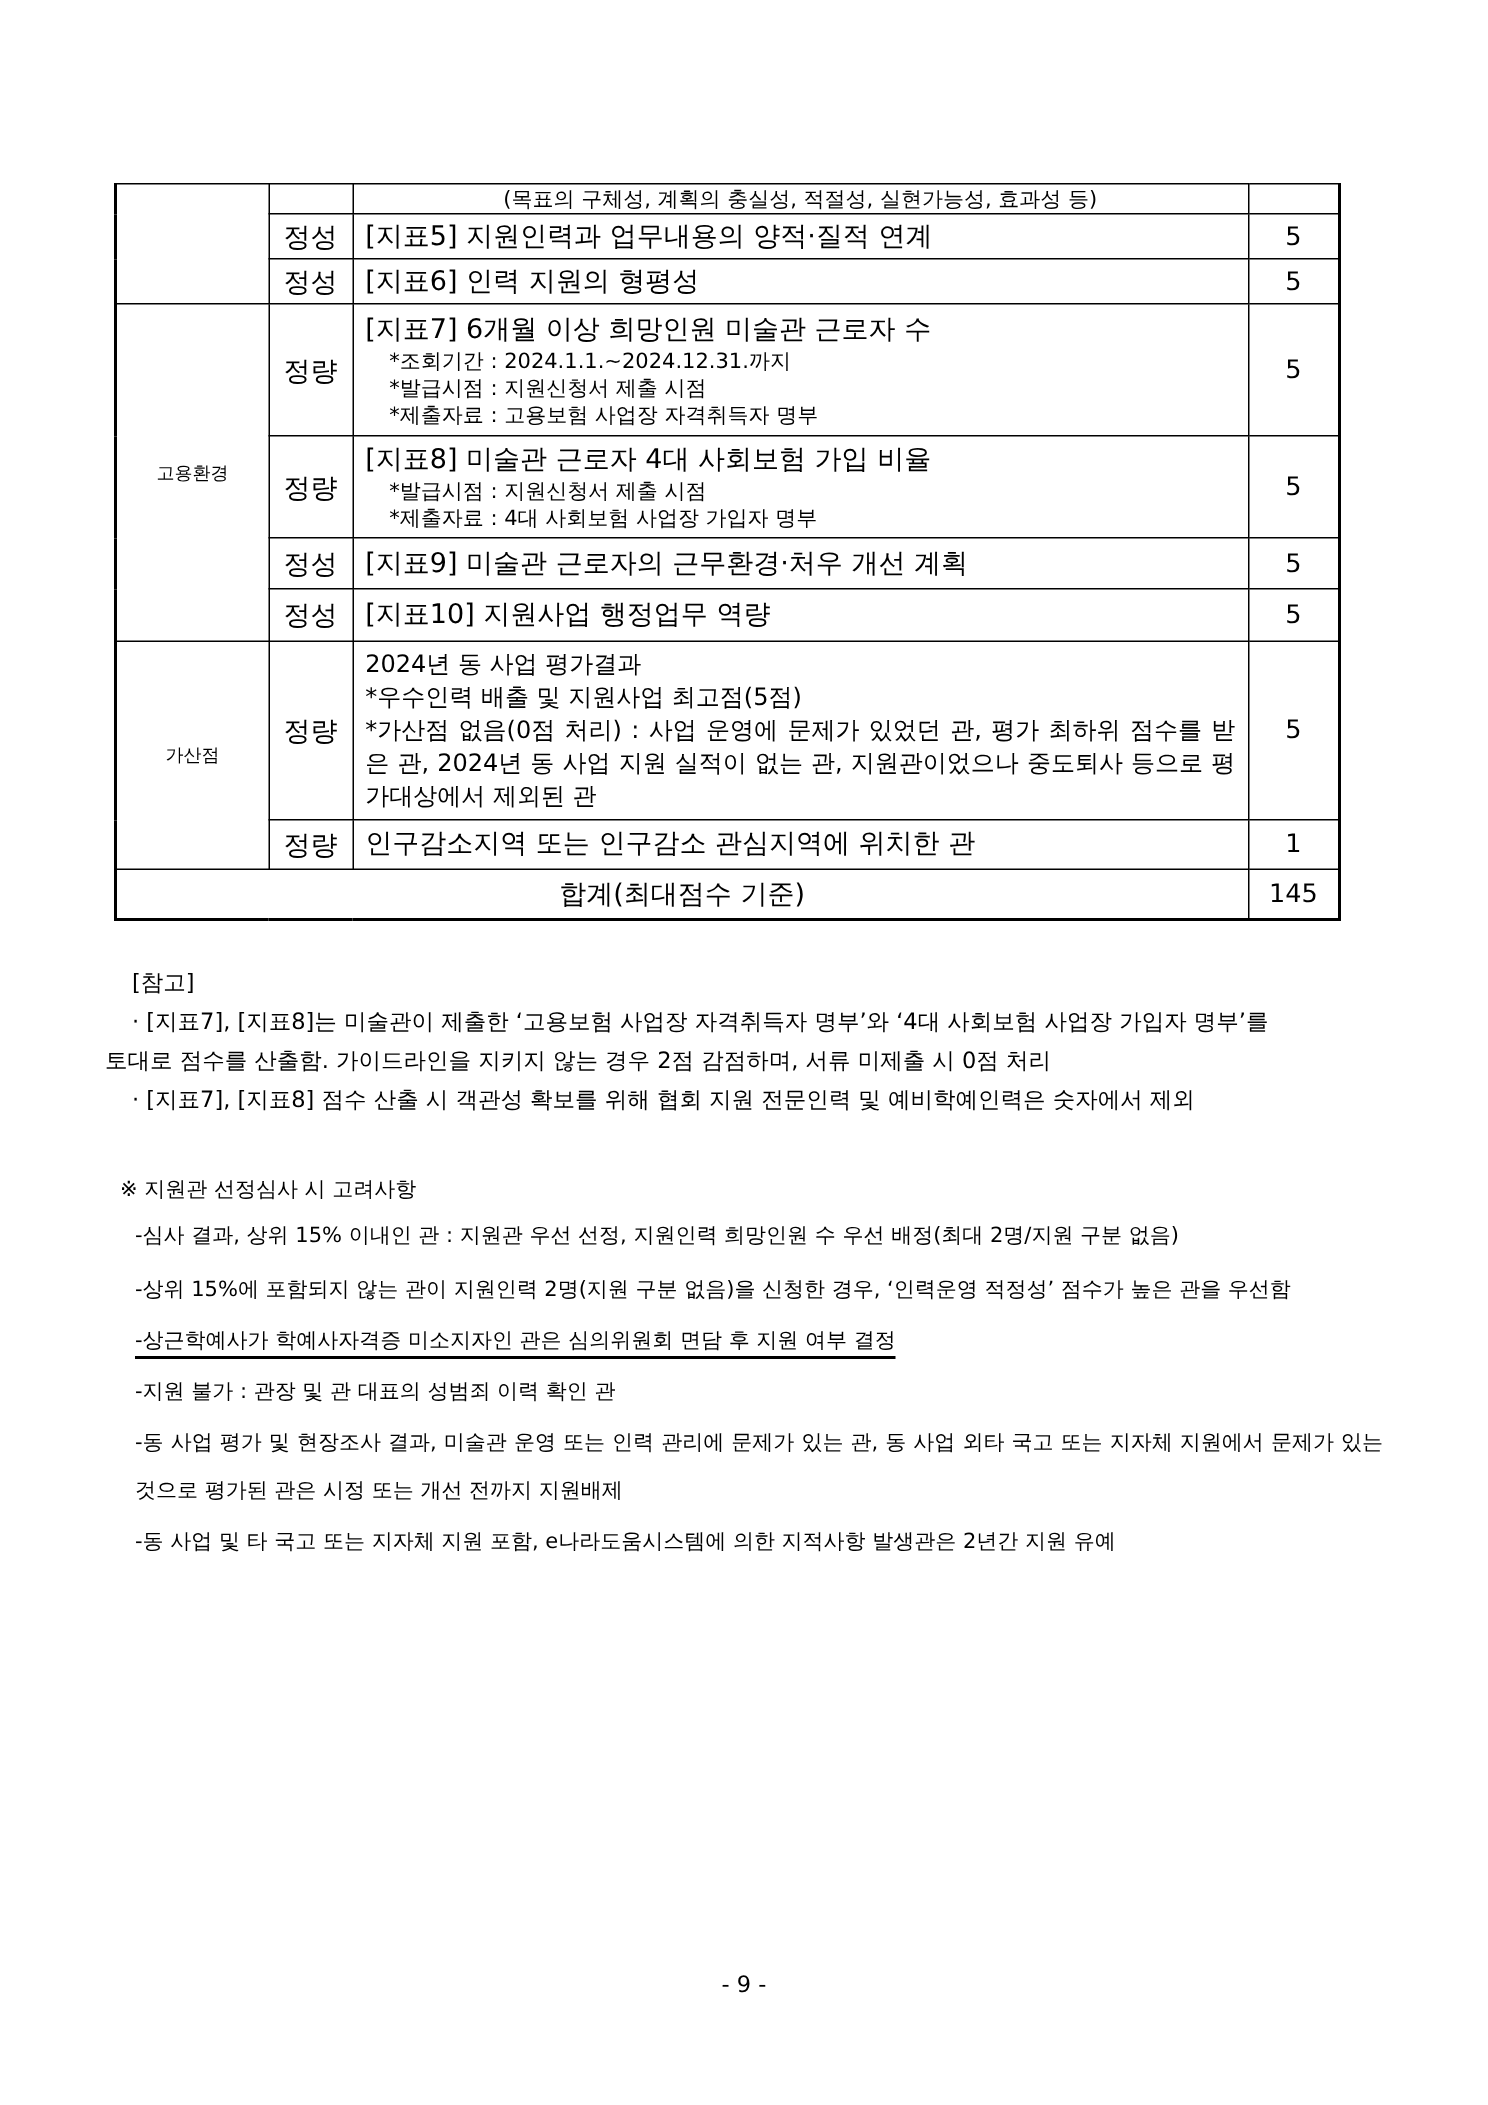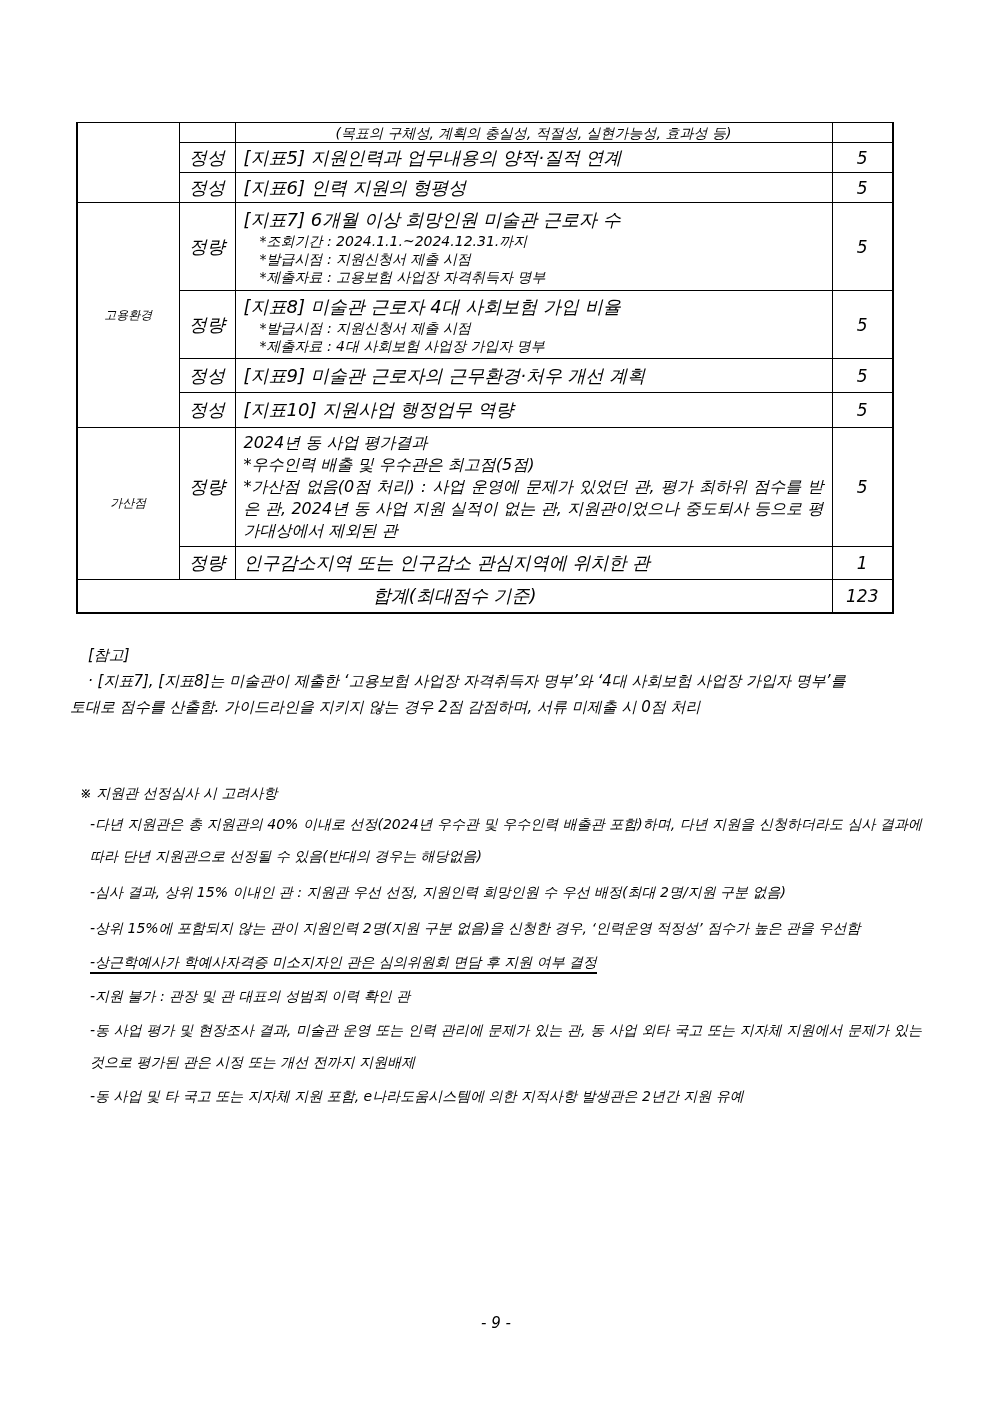--- a/index.html
+++ b/index.html
@@ -1,20 +1,20 @@
 <!DOCTYPE html>
 <html><head>
   <meta charset="utf-8">
   <style>
     html, body { margin: 0; padding: 0; background: #ffffff; }
     body {
       width: 992px; height: 1403px; position: relative; overflow: hidden;
       font-family: "DejaVu Sans", "Liberation Sans", sans-serif; color: #000;
     }
-    .page { position: absolute; left: 0; top: 0; width: 880px; height: 1403px; font-style: italic; }
+    .page { position: absolute; left: 0; top: 0; width: 880px; height: 1403px; }
 
     table.score {
       position: absolute; left: 76px; top: 122px; width: 816px;
       border-collapse: collapse; table-layout: fixed;
       border-left: 2px solid #000; border-right: 2px solid #000; border-bottom: 2px solid #000;
     }
     table.score td { border: 1px solid #000; padding: 0; vertical-align: middle; }
     col.c1 { width: 102px; } col.c2 { width: 56px; } col.c3 { width: 597px; } col.c4 { width: 61px; }
     .cat { text-align: center; font-size: 12px; }
     .type { text-align: center; font-size: 18px; }
@@ -108,49 +108,49 @@
             <div class="main">[지표10] 지원사업 행정업무 역량</div>
           </td>
       <td class="score-val">5</td>
     </tr>
 
     <tr style="height:119px;">
       <td rowspan="2" class="cat">가산점</td>
       <td class="type">정량</td>
       <td class="item">
         <div class="note">2024년 동 사업 평가결과</div>
-        <div class="note">*우수인력 배출 및 우수관은 최고점(5점)</div>
+        <div class="note">*우수인력 배출 및 지원사업 최고점(5점)</div>
         <div class="note">*가산점 없음(0점 처리) : 사업 운영에 문제가 있었던 관, 평가 최하위 점수를 받은 관, 2024년 동 사업 지원 실적이 없는 관, 지원관이었으나 중도퇴사 등으로 평가대상에서 제외된 관</div>
       </td>
       <td class="score-val">5</td>
     </tr>
     <tr style="height:33px;">
       <td class="type">정량</td>
       <td class="item">
             <div class="main">인구감소지역 또는 인구감소 관심지역에 위치한 관</div>
           </td>
       <td class="score-val">1</td>
     </tr>
 
     <tr style="height:33px;padding-left:27px;">
       <td colspan="3" class="total-label">합계(최대점수 기준)</td>
-      <td class="score-val">123</td>
+      <td class="score-val">145</td>
     </tr>
   </tbody>
     </table>
 
   <div class="ref">
     <div class="ref-title">[참고]</div>
     <div class="ref-line ref-indent">· [지표7], [지표8]는 미술관이 제출한 ‘고용보험 사업장 자격취득자 명부’와 ‘4대 사회보험 사업장 가입자 명부’를</div>
     <div class="ref-line">토대로 점수를 산출함. 가이드라인을 지키지 않는 경우 2점 감점하며, 서류 미제출 시 0점 처리</div>
+    <div class="ref-line ref-indent">· [지표7], [지표8] 점수 산출 시 객관성 확보를 위해 협회 지원 전문인력 및 예비학예인력은 숫자에서 제외</div>
   </div>
 
   <div class="consider">
     <div class="c-title">※ 지원관 선정심사 시 고려사항</div>
-    <div class="c-item spaced">-다년 지원관은 총 지원관의 40% 이내로 선정(2024년 우수관 및 우수인력 배출관 포함)하며, 다년 지원을 신청하더라도 심사 결과에 따라 단년 지원관으로 선정될 수 있음(반대의 경우는 해당없음)</div>
     <div class="c-item spaced">-심사 결과, 상위 15% 이내인 관 : 지원관 우선 선정, 지원인력 희망인원 수 우선 배정(최대 2명/지원 구분 없음)</div>
     <div class="c-item">-상위 15%에 포함되지 않는 관이 지원인력 2명(지원 구분 없음)을 신청한 경우, ‘인력운영 적정성’ 점수가 높은 관을 우선함</div>
     <div class="c-item link"><span class="u">-상근학예사가 학예사자격증 미소지자인 관은 심의위원회 면담 후 지원 여부 결정</span></div>
     <div class="c-item">-지원 불가 : 관장 및 관 대표의 성범죄 이력 확인 관</div>
     <div class="c-item">-동 사업 평가 및 현장조사 결과, 미술관 운영 또는 인력 관리에 문제가 있는 관, 동 사업 외타 국고 또는 지자체 지원에서 문제가 있는 것으로 평가된 관은 시정 또는 개선 전까지 지원배제</div>
     <div class="c-item">-동 사업 및 타 국고 또는 지자체 지원 포함, e나라도움시스템에 의한 지적사항 발생관은 2년간 지원 유예</div>
   </div>
 
   <div class="page-number">- 9 -</div>
 </div>

